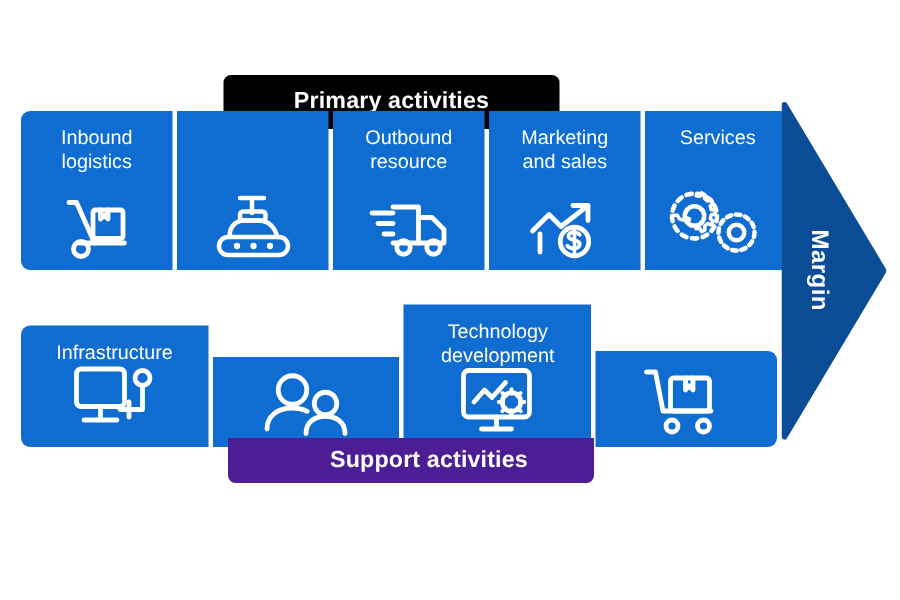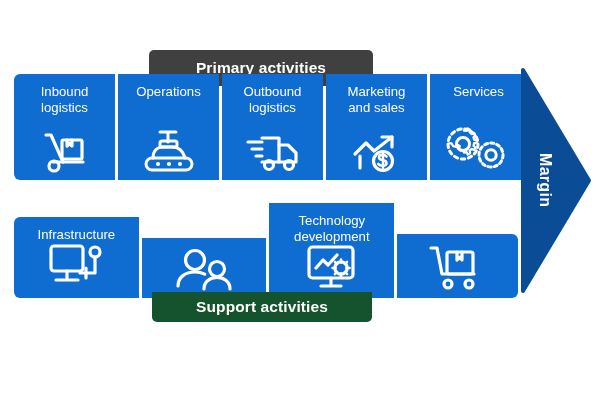--- a/index.html
+++ b/index.html
@@ -31,30 +31,31 @@
     font-size: 15.5px;
     font-weight: bold;
     letter-spacing: .1px;
     white-space: nowrap;
   }
   #primary-banner {
     left: 149px;
     top: 50px;
     width: 224px;
     height: 36px;
-    background: #404040;
+    background: #000000;
     border-radius: 5px 5px 0 0;
   }
   #support-banner {
     left: 152px;
     top: 292px;
     width: 220px;
     height: 30px;
-    background: #14532d;
+    background: #4c1d95;
     border-radius: 0 0 5px 5px;
+    padding-left: 24px;
   }
 
   
   .row {
     position: absolute;
     display: flex;
   }
   #primary-row {
     left: 14px;
     top: 74px;
@@ -152,38 +153,37 @@
           <path d="M9 5 h5 l12 27"></path>
           <path d="M16 32 h30"></path>
           <rect x="25" y="10" width="20" height="19" rx="1.5"></rect>
           <path d="M35 10 v6 l-2.5-2.5L30 16 v-6"></path>
           <circle cx="17" cy="36" r="5"></circle>
         </svg>
       </div>
     </div>
 
     <div class="cell" style="width:101px">
-      <div class="cell-label">Operations</div>
       <div class="cell-icon">
         <svg width="58" height="46" viewBox="0 0 58 46" fill="none" stroke="#ffffff" stroke-width="3" stroke-linecap="round" stroke-linejoin="round">
           <path d="M20 4 h16"></path>
           <path d="M28 5 v9"></path>
           <rect x="20" y="13" width="17" height="6" rx="2"></rect>
           <path d="M13 30 c0-8 5-11 10-11 h9 c7 0 11 4 13 11"></path>
           <rect x="6" y="30" width="46" height="12" rx="6"></rect>
           <circle cx="18" cy="36" r="2.1" fill="#ffffff" stroke="none"></circle>
           <circle cx="29" cy="36" r="2.1" fill="#ffffff" stroke="none"></circle>
           <circle cx="40" cy="36" r="2.1" fill="#ffffff" stroke="none"></circle>
         </svg>
       </div>
     </div>
 
     <div class="cell" style="width:101px">
       <div class="cell-label">Outbound
-logistics</div>
+resource</div>
       <div class="cell-icon">
         <svg width="58" height="42" viewBox="0 0 58 42" fill="none" stroke="#ffffff" stroke-width="3.2" stroke-linecap="round" stroke-linejoin="round">
           <path d="M4 10 h14"></path>
           <path d="M8 17 h10"></path>
           <path d="M12 24 h6"></path>
           <path d="M18 6 h17 v24 h-17"></path>
           <path d="M35 13 h9 l8 8 v9 h-17"></path>
           <circle cx="25" cy="33" r="4.5"></circle>
           <circle cx="45" cy="33" r="4.5"></circle>
         </svg>

